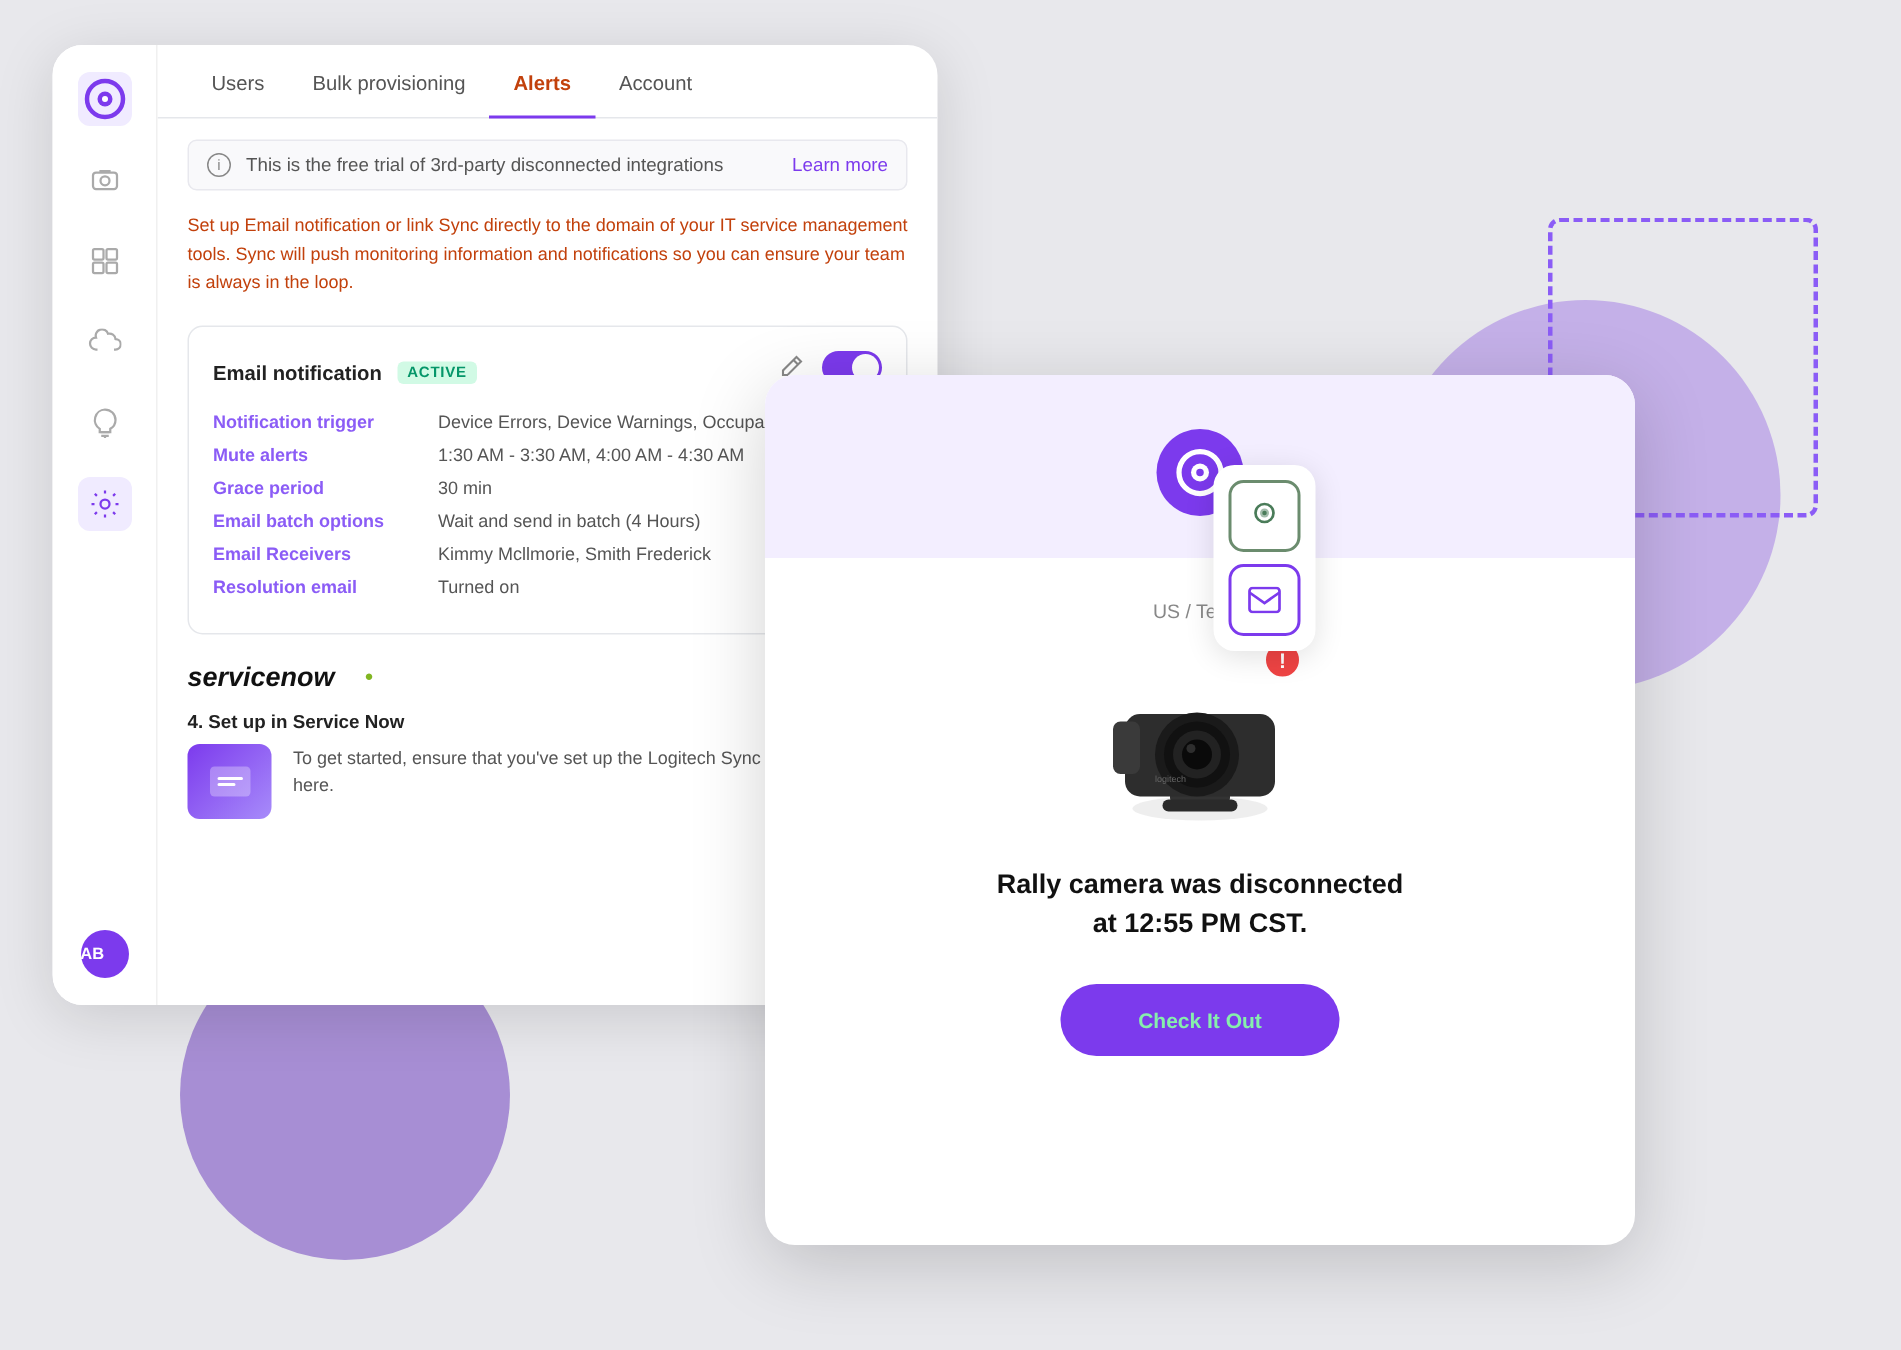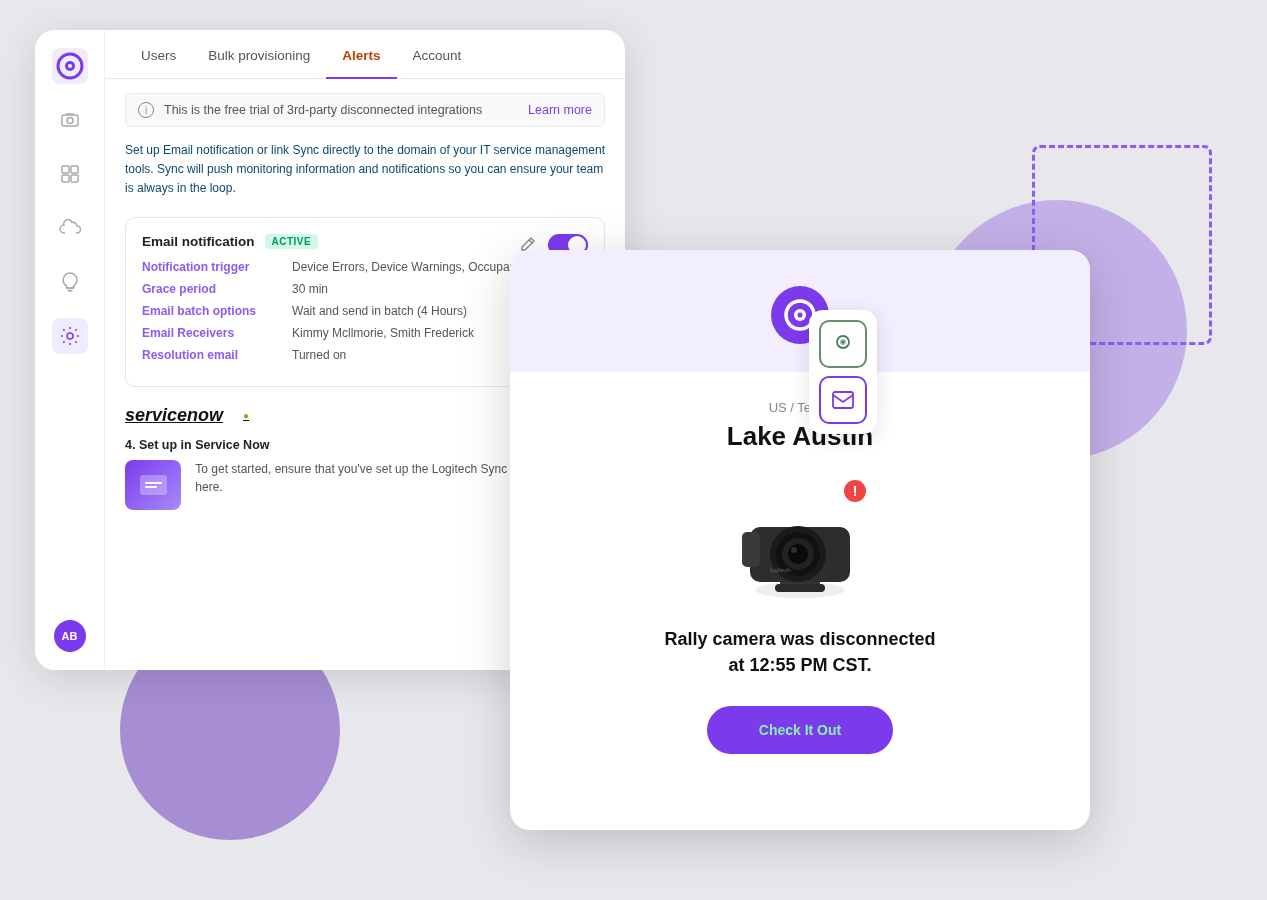--- a/index.html
+++ b/index.html
@@ -89,21 +89,20 @@
       color: #7c3aed;
       font-size: 22px;
     }
     .sidebar-avatar {
       width: 32px;
       height: 32px;
       background: #7c3aed;
       border-radius: 50%;
       display: flex;
       align-items: center;
-      justify-content: center;
       color: #fff;
       font-size: 11px;
       font-weight: bold;
       margin-top: auto;
     }
 
     
     .main-content {
       flex: 1;
       padding: 0;
@@ -154,37 +153,37 @@
     .info-bar .learn-more {
       color: #7c3aed;
       cursor: pointer;
       margin-left: auto;
       font-size: 12.5px;
     }
 
     
     .description {
       font-size: 12px;
-      color: #0c4a6e;
+      color: #c2410c;
       line-height: 1.6;
       margin-bottom: 18px;
     }
 
     
     .section-card {
       border: 1px solid #e5e7eb;
       border-radius: 10px;
       padding: 16px;
       margin-bottom: 18px;
     }
     .section-header {
       display: flex;
-      align-items: flex-start;
+      align-items: flex-end;
       justify-content: space-between;
-      margin-bottom: 4px;
+      margin-bottom: 18px;
     }
     .section-title {
       font-size: 13.5px;
       font-weight: 600;
       color: #222;
       display: flex;
       align-items: center;
       gap: 10px;
     }
     .badge-active {
@@ -242,21 +241,20 @@
 
     
     .service-now-logo {
       font-size: 18px;
       font-weight: 700;
       color: #111;
       margin-bottom: 12px;
       display: flex;
       align-items: center;
       gap: 20px;
-      text-decoration: underline;
     }
     .service-now-step {
       font-size: 12.5px;
       font-weight: 600;
       color: #222;
       margin-bottom: 8px;
     }
     .service-now-content {
       display: flex;
       gap: 14px;
@@ -523,20 +521,24 @@
             </svg>
             <div class="toggle"></div>
           </div>
         </div>
 
         <div class="detail-row">
           <span class="detail-label">Notification trigger</span>
           <span class="detail-value">Device Errors, Device Warnings, Occupancy limit aler</span>
         </div>
         <div class="detail-row">
+          <span class="detail-label">Mute alerts</span>
+          <span class="detail-value">1:30 AM - 3:30 AM, 4:00 AM - 4:30 AM</span>
+        </div>
+        <div class="detail-row">
           <span class="detail-label">Grace period</span>
           <span class="detail-value">30 min</span>
         </div>
         <div class="detail-row">
           <span class="detail-label">Email batch options</span>
           <span class="detail-value">Wait and send in batch (4 Hours)</span>
         </div>
         <div class="detail-row">
           <span class="detail-label">Email Receivers</span>
           <span class="detail-value">Kimmy Mcllmorie, Smith Frederick</span>
@@ -573,21 +575,20 @@
       <svg width="34" height="34" viewBox="0 0 34 34" fill="none">
         <circle cx="17" cy="17" r="14" stroke="white" stroke-width="3.5" fill="none"></circle>
         <circle cx="17" cy="17" r="6" fill="white"></circle>
         <circle cx="17" cy="17" r="2.5" fill="#7c3aed"></circle>
       </svg>
     </div>
   </div>
 
   <div class="notification-body">
     <div class="location-text">US / Texas</div>
-    <div class="room-name">Lake Austin</div>
 
     
     <div class="camera-wrapper">
       <svg class="camera-svg" viewBox="0 0 160 130" fill="none">
 
         <ellipse cx="80" cy="118" rx="45" ry="8" fill="#ddd" opacity="0.5"></ellipse>
 
         <rect x="60" y="100" width="40" height="14" rx="3" fill="#333"></rect>
         <rect x="55" y="112" width="50" height="8" rx="4" fill="#2a2a2a"></rect>
 

